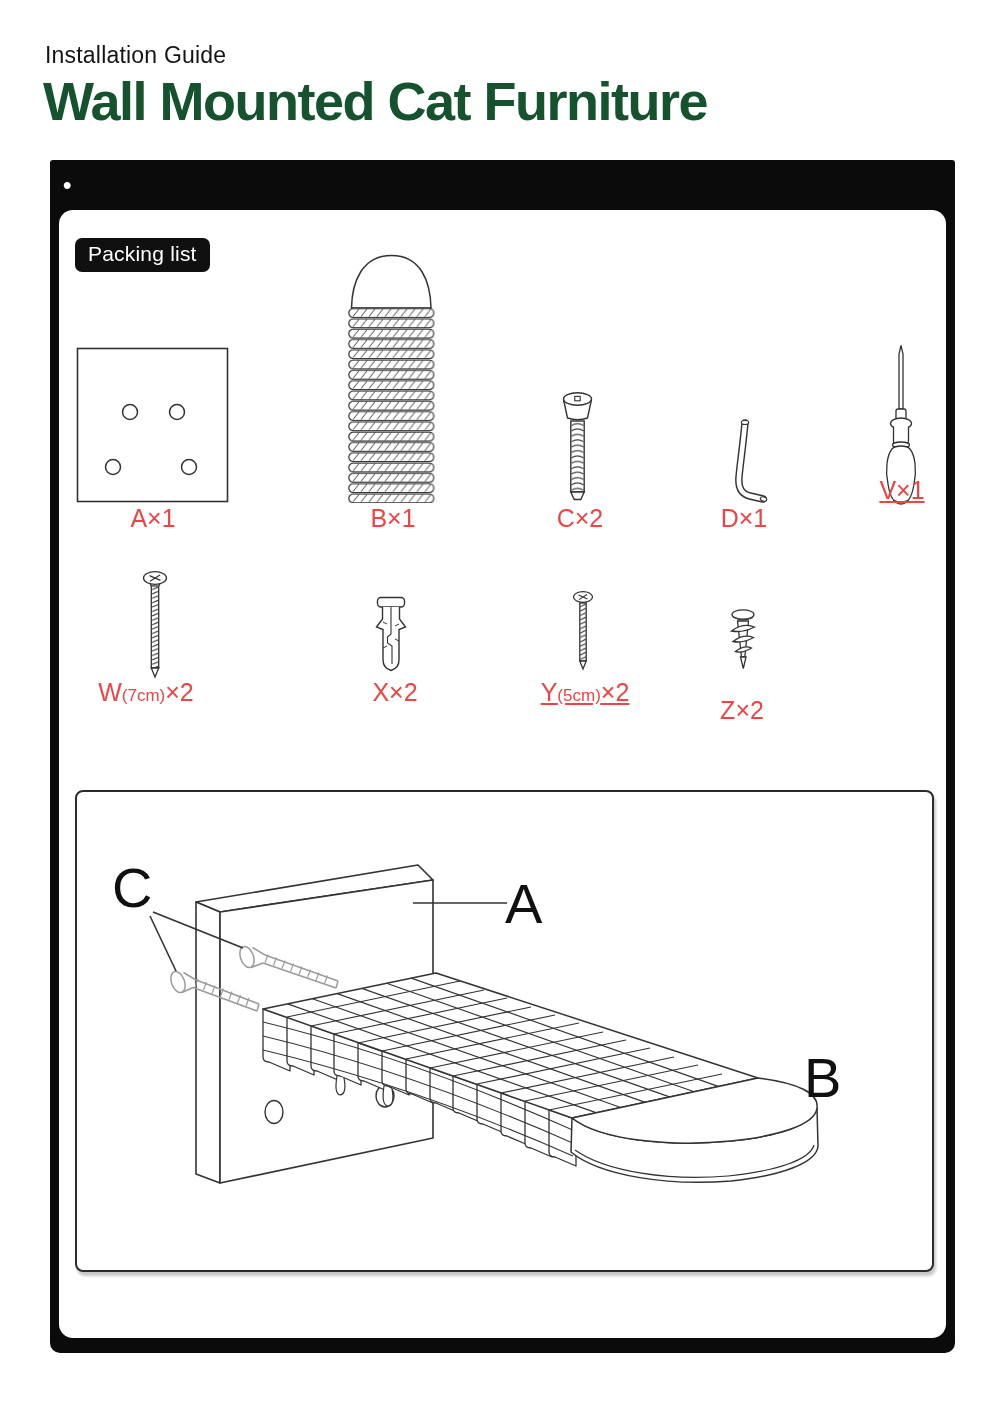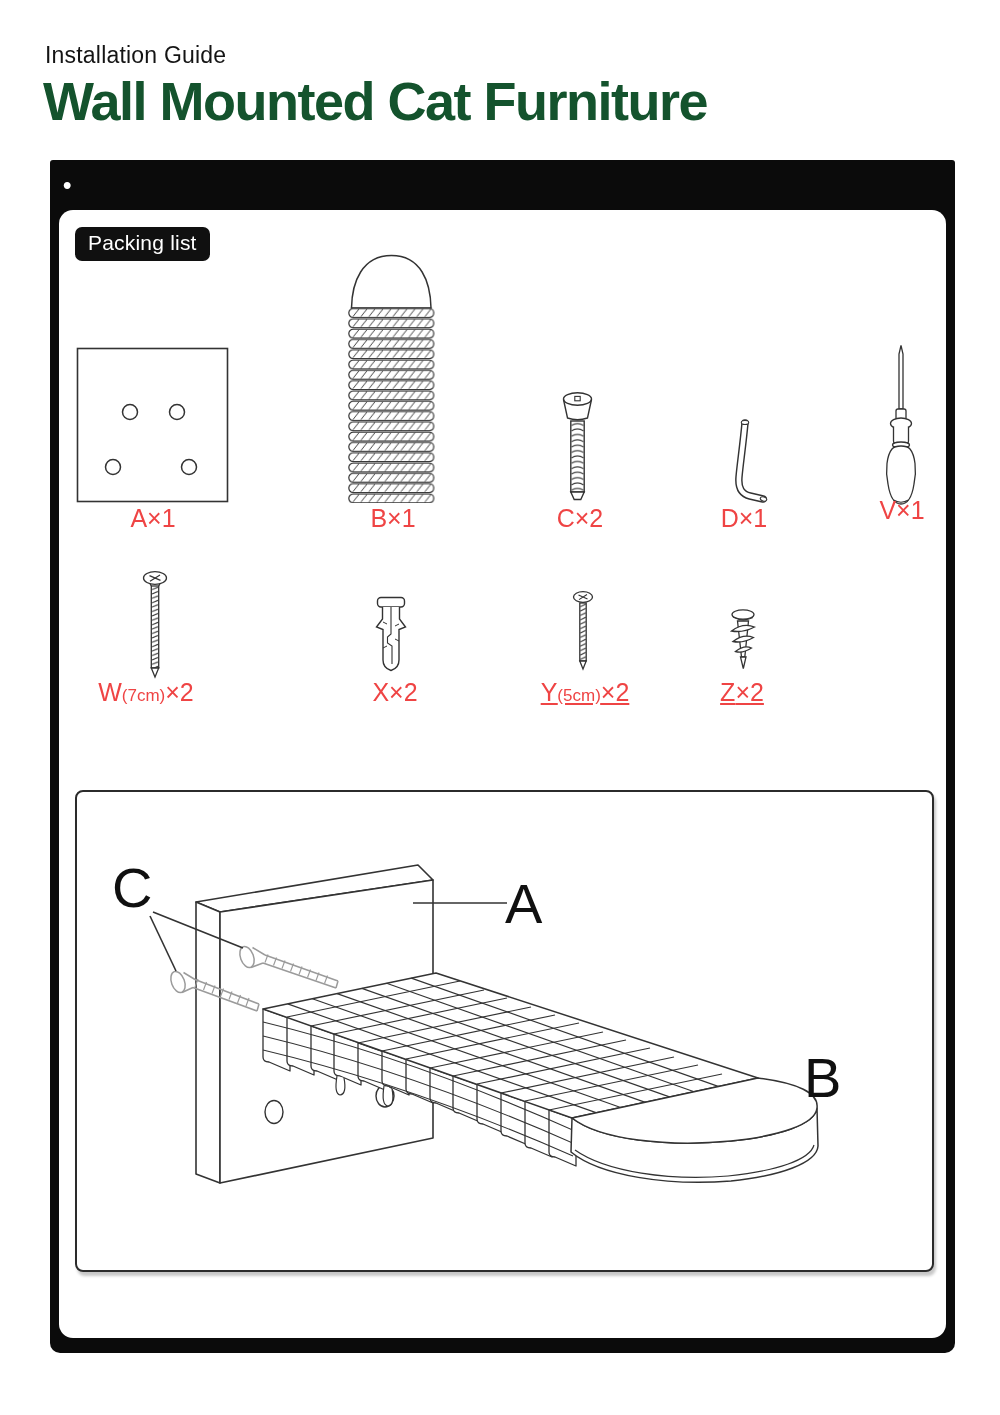--- a/index.html
+++ b/index.html
@@ -5,21 +5,21 @@
   html,body{margin:0;padding:0;background:#fff;}
   #page{position:relative;width:1000px;height:1415px;background:#fff;overflow:hidden;
         font-family:"Liberation Sans",sans-serif;color:#111;}
   .eyebrow{position:absolute;left:45px;top:42px;font-size:23px;font-weight:400;color:#141414;letter-spacing:0.2px;}
   .big-title{position:absolute;left:43px;top:70px;font-size:54px;font-weight:700;letter-spacing:-1.5px;color:#14532d;}
   .frame{position:absolute;left:50px;top:160px;width:905px;height:1193px;background:#0b0b0b;border-radius:3px 3px 10px 10px;}
   .frame-bar{position:absolute;left:63px;top:160px;width:880px;height:50px;display:flex;align-items:center;color:#fff;font-size:26px;font-weight:700;}
   .frame-bar .bullet{font-size:24px;margin-right:9px;}
   .panel{position:absolute;left:59px;top:210px;width:887px;height:1128px;background:#fff;border-radius:14px;}
   .pill{position:absolute;background:#101010;color:#fff;font-size:21px;padding:4px 13px 6px 13px;border-radius:7px;letter-spacing:0.2px;}
-  #pill-packing{left:75px;top:227px;}
+  #pill-packing{left:75px;top:238px;}
   #pill-steps{left:75px;top:732px;}
   .diagram-box{position:absolute;left:75px;top:790px;width:855px;height:478px;border:2px solid #2b2b2b;border-radius:8px;background:#fff;box-shadow:2px 4px 3px rgba(0,0,0,0.22);}
   svg.art{position:absolute;left:0;top:0;width:1000px;height:1415px;pointer-events:none;}
   .part-label{position:absolute;font-size:25px;color:#ef4444;text-align:center;white-space:nowrap;}
   .part-label .pn{font-size:17px;}
   .diag-label{position:absolute;font-size:56px;font-weight:400;color:#101010;line-height:1;}
 </style>
 </head>
 <body>
 
@@ -246,34 +246,34 @@
   </div>
   <div class="part-label" style="left:343px;top:504px;width:100px;">
     <span class="pl">B</span><span class="pn"></span><span class="pc">×1</span>
   </div>
   <div class="part-label" style="left:530px;top:504px;width:100px;">
     <span class="pl">C</span><span class="pn"></span><span class="pc">×2</span>
   </div>
   <div class="part-label" style="left:694px;top:504px;width:100px;">
     <span class="pl">D</span><span class="pn"></span><span class="pc">×1</span>
   </div>
-  <div class="part-label" style="left:852px;top:496px;width:100px;">
+  <div class="part-label" style="left:852px;top:476px;width:100px;text-decoration:underline;">
     <span class="pl">V</span><span class="pn"></span><span class="pc">×1</span>
   </div>
 
   <div class="part-label" style="left:76px;top:678px;width:140px;">
     <span class="pl">W</span><span class="pn">(7cm)</span><span class="pc">×2</span>
   </div>
   <div class="part-label" style="left:345px;top:678px;width:100px;">
     <span class="pl">X</span><span class="pn"></span><span class="pc">×2</span>
   </div>
   <div class="part-label" style="left:515px;top:678px;width:140px;text-decoration:underline;">
     <span class="pl">Y</span><span class="pn">(5cm)</span><span class="pc">×2</span>
   </div>
-  <div class="part-label" style="left:692px;top:678px;width:100px;text-decoration:underline;">
+  <div class="part-label" style="left:692px;top:696px;width:100px;">
     <span class="pl">Z</span><span class="pn"></span><span class="pc">×2</span>
   </div>
 
   <div class="diag-label" style="left:112px;top:860px;">C</div>
   <div class="diag-label" style="left:505px;top:876px;">A</div>
   <div class="diag-label" style="left:804px;top:1050px;">B</div>
 
 </div>
 
 </body></html>

